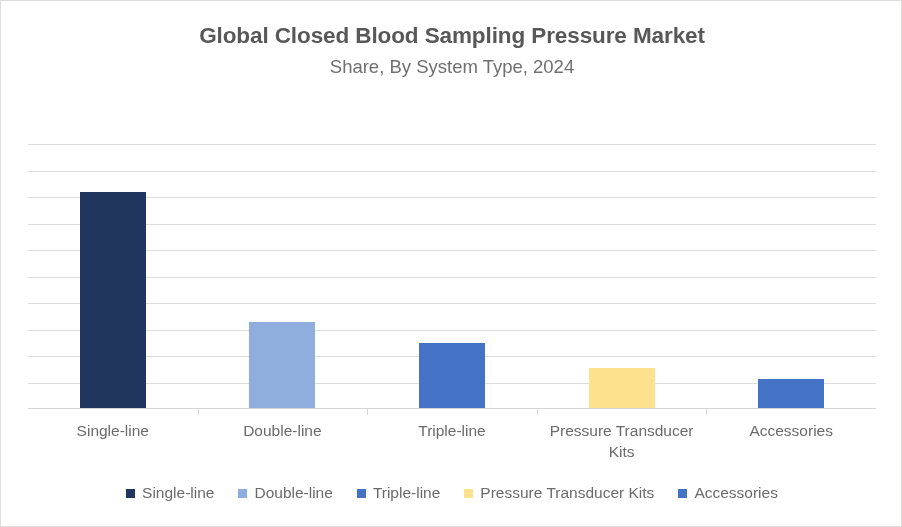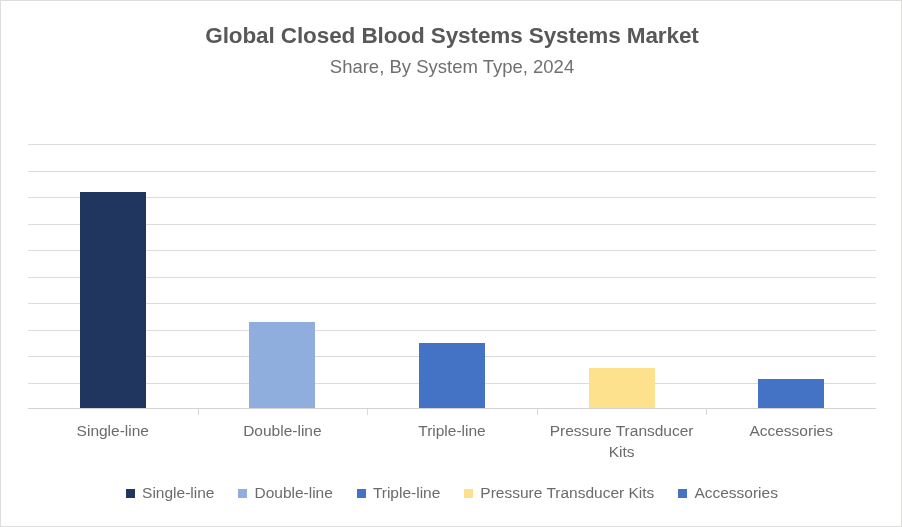--- a/index.html
+++ b/index.html
@@ -148,21 +148,21 @@
     color: #6b6b6b;
     white-space: nowrap;
   }
 </style>
 </head>
 <body>
 
 <div class="figure">
 
   <div class="title-block">
-    <div class="chart-title">Global Closed Blood Systems Systems Market</div>
+    <div class="chart-title">Global Closed Blood Sampling Pressure Market</div>
     <div class="chart-subtitle">Share, By System Type, 2024</div>
   </div>
 
   <div class="plot">
     <div class="gridlines" id="gridlines">
         <div class="gridline" style="top: 0px;"></div>
         <div class="gridline" style="top: 27px;"></div>
         <div class="gridline" style="top: 53px;"></div>
         <div class="gridline" style="top: 80px;"></div>
         <div class="gridline" style="top: 106px;"></div>

